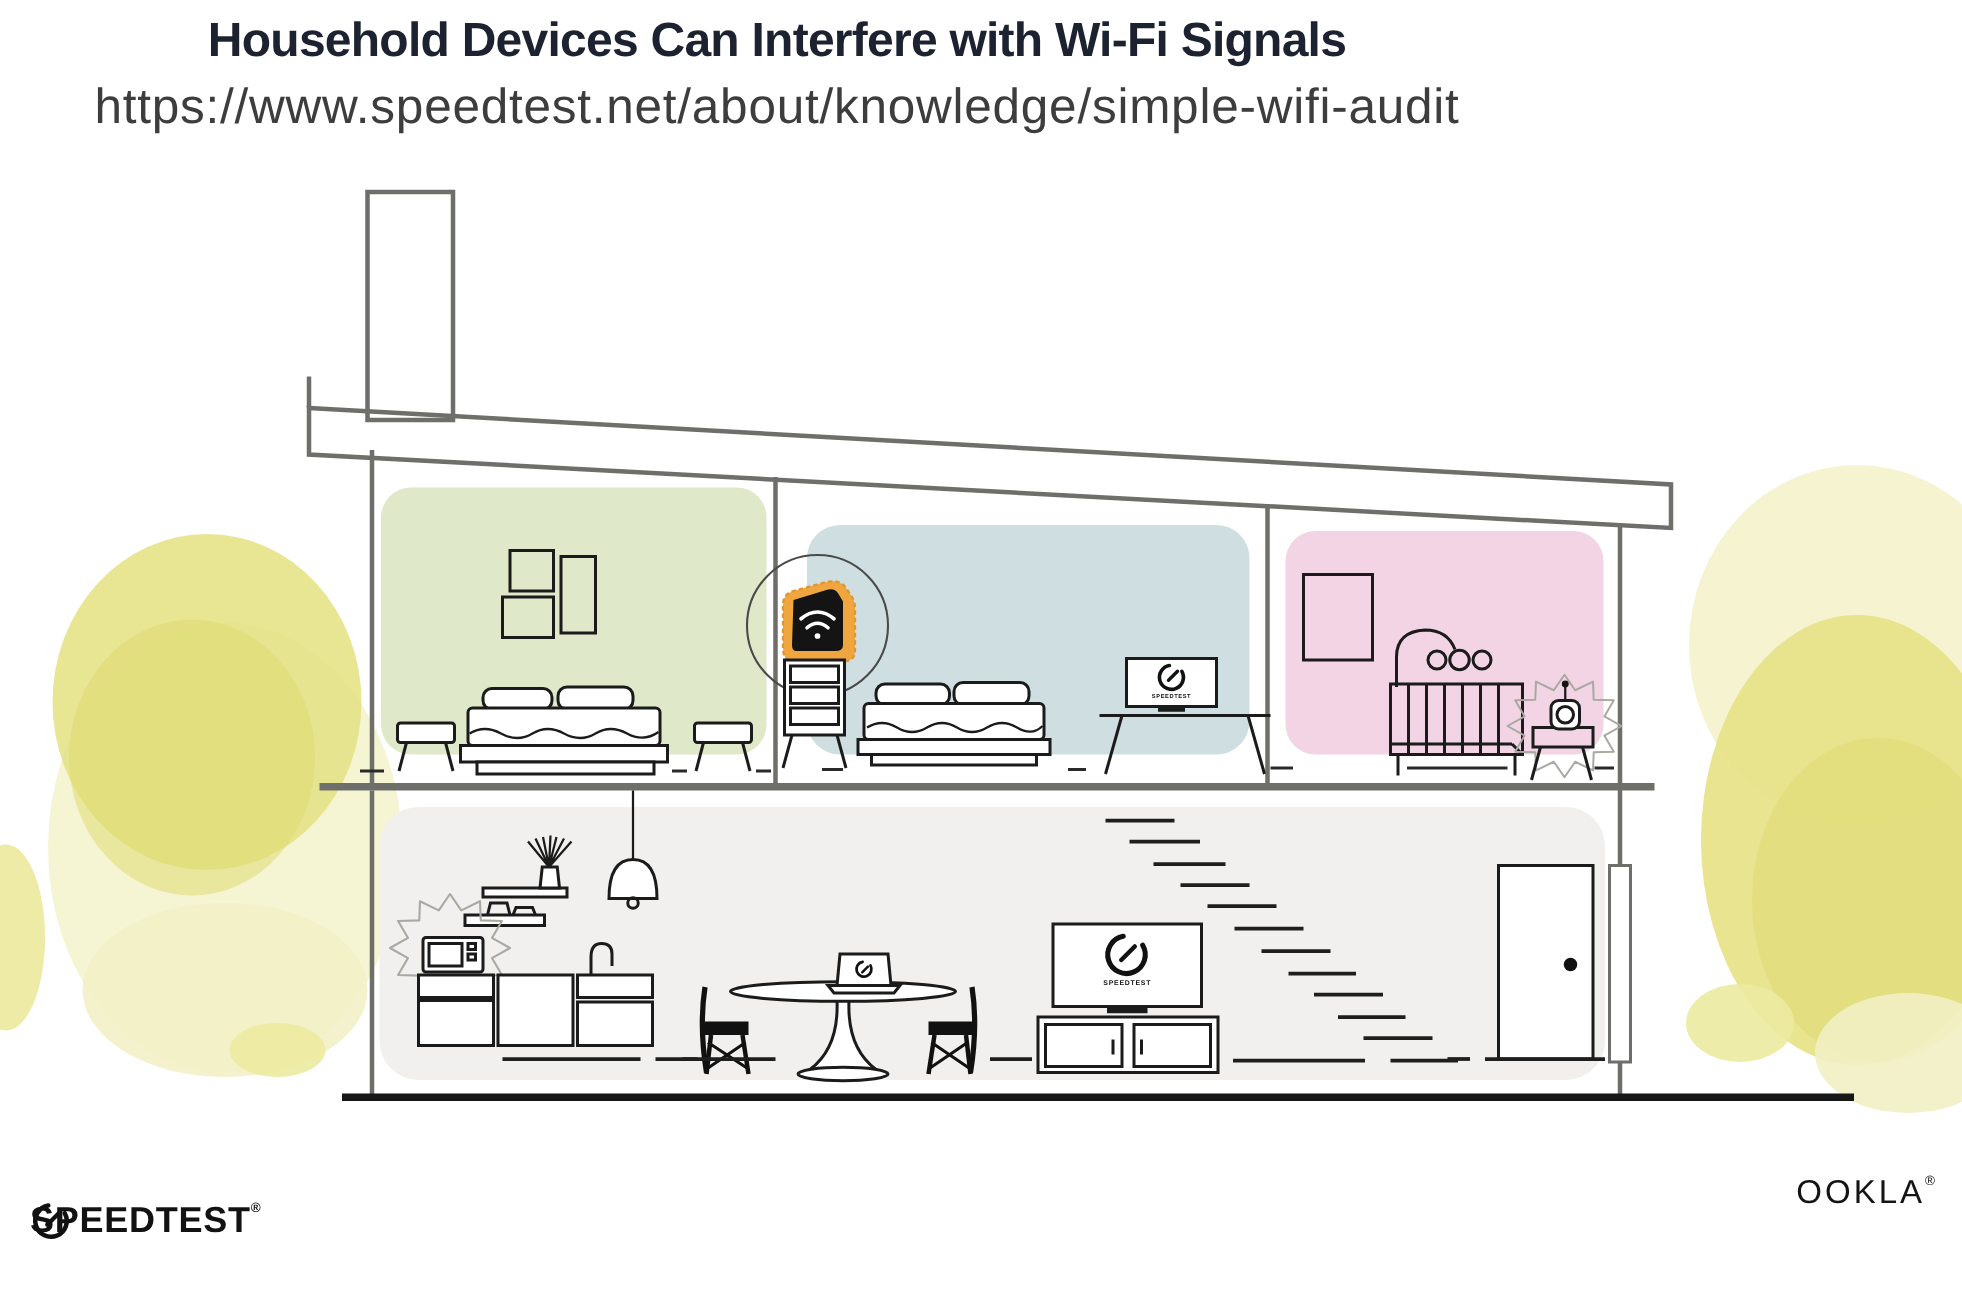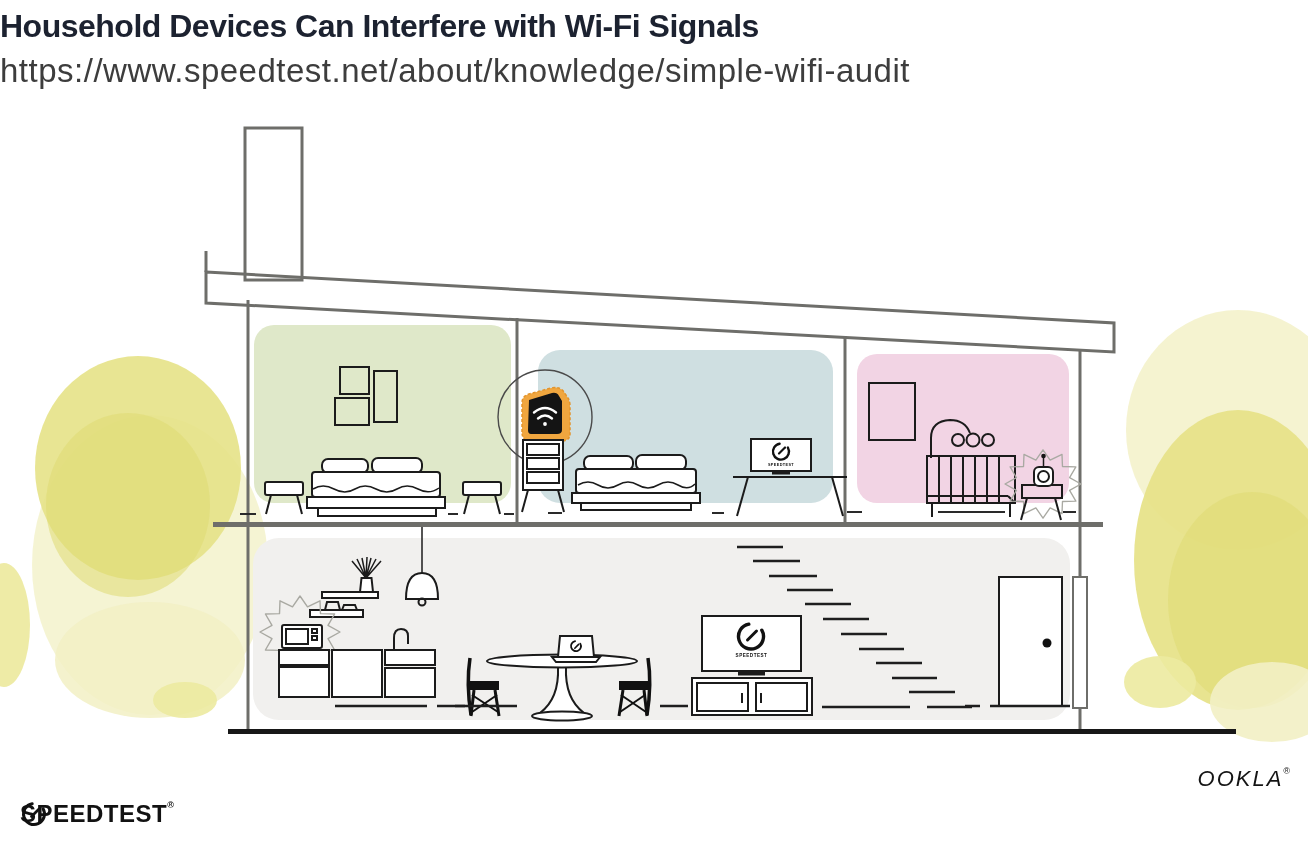--- a/index.html
+++ b/index.html
@@ -1,34 +1,34 @@
 <!DOCTYPE html>
 <html><head>
 <meta charset="utf-8">
 <style>
   html,body{margin:0;padding:0;background:#fff;}
   #page{position:relative;width:1308px;height:861px;background:#ffffff;overflow:hidden;
         font-family:"Liberation Sans",sans-serif;}
-  .hdr{position:absolute;left:0;width:1036px;text-align:left;}
+  .hdr{position:absolute;left:0;width:1036px;text-align:center;}
   #title{top:8px;font-size:32px;font-weight:700;letter-spacing:-0.5px;color:#1c2230;}
   #url{top:52px;font-size:33px;font-weight:400;letter-spacing:0.5px;color:#3d3d3d;}
   svg{position:absolute;left:0;top:0;}
   .sline{stroke:#6e6e6a;stroke-width:3;fill:none;}
   .f{stroke:#1b1b1b;stroke-width:2;fill:none;}
   .fw{stroke:#1b1b1b;stroke-width:2;fill:#ffffff;}
   .fthin{stroke:#1b1b1b;stroke-width:1.5;fill:none;}
   .dash{stroke:#2a2a2a;stroke-width:2;fill:none;}
   .base{stroke:#1e1e1e;stroke-width:2.5;fill:none;}
   .burst{stroke:#a9a9a2;stroke-width:1.4;fill:none;stroke-linejoin:round;}
   .gauge{stroke:#111;fill:none;stroke-linecap:round;}
   .screenlabel{font-family:"Liberation Sans",sans-serif;font-weight:700;fill:#111;}
   #footer-left{position:absolute;left:20px;top:800px;display:flex;align-items:center;gap:8px;}
   #footer-left .st-text{font-size:24px;font-weight:700;letter-spacing:0.5px;color:#121212;}
   #footer-left sup,#footer-right sup{font-size:9px;vertical-align:top;color:#121212;}
-  #footer-right{position:absolute;right:16px;top:766px;font-style:italic;}
+  #footer-right{position:absolute;right:16px;top:782px;}
   #footer-right .ookla-text{font-size:22px;font-weight:400;letter-spacing:2px;color:#141414;}
 </style>
 </head>
 <body>
 
 <div id="page">
 
   <div class="hdr" id="title">Household Devices Can Interfere with Wi-Fi Signals</div>
   <div class="hdr" id="url">https://www.speedtest.net/about/knowledge/simple-wifi-audit</div>
 

